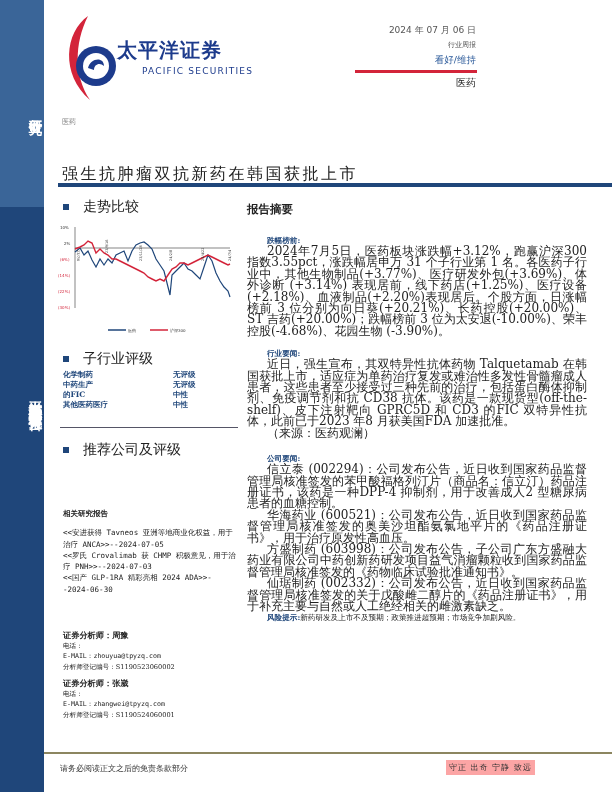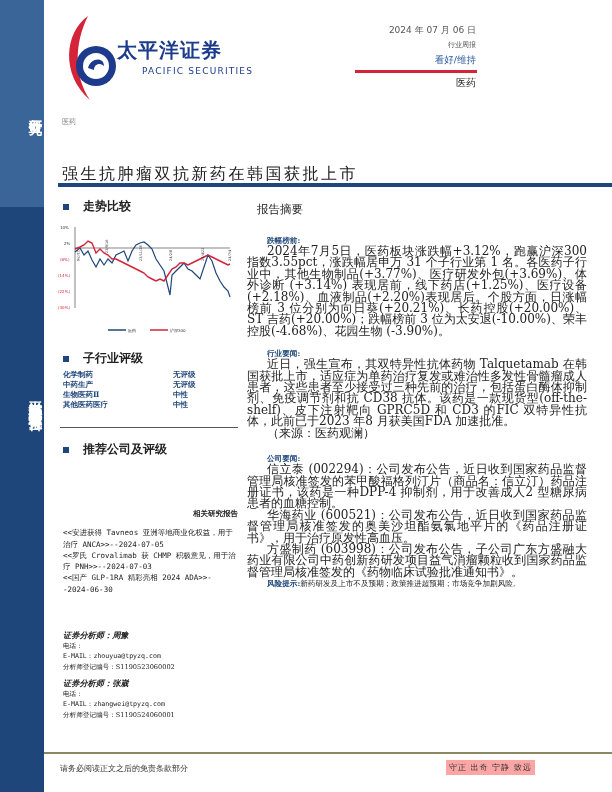--- a/index.html
+++ b/index.html
@@ -20,35 +20,35 @@
   .hdr-right { position:absolute; right:136px; top:24px; text-align:right; font-family:"DejaVu Sans",sans-serif; }
   .hdr-date { font-size:9px; color:#555; position:absolute; right:0; top:0; white-space:nowrap; }
   .hdr-type { font-size:7px; color:#555; position:absolute; right:0; top:16px; white-space:nowrap;font-family:Liberation Mono, monospace; }
   .hdr-rating { font-size:9.5px; color:#2b5a9a; position:absolute; right:0; top:30px; white-space:nowrap; }
   .red-rule { position:absolute; left:355px; top:70px; width:122px; height:3px; background:#d3243a; }
   .hdr-sector { position:absolute; right:136px; top:76px; font-family:"DejaVu Sans",sans-serif; font-size:10px; color:#222; }
   .crumb { position:absolute; left:62px; top:117px; font-size:7px; color:#888; font-family:"DejaVu Sans",sans-serif; }
   .title { position:absolute; left:62px; top:148px; font-size:16px; letter-spacing:2.5px; color:#222;margin-top:16px; }
   .blue-rule { position:absolute; left:58px; top:183px; width:554px; height:4px; background:#1f467a; }
   .sq { display:inline-block; width:6px; height:6px; background:#1f467a; margin-right:14px; vertical-align:middle; }
-  .sec-h { position:absolute; left:63px; font-size:12px; font-weight:bold; color:#222; }
+  .sec-h { position:absolute; left:63px; font-size:14px; font-weight:normal; color:#222; }
   .chart { position:absolute; left:58px; top:215px; width:180px; height:125px; }
   .sub-table { position:absolute; left:63px; top:370px; width:170px; font-size:7.5px; font-weight:bold; color:#1f467a; line-height:10px; }
   .sub-row { display:flex; justify-content:space-between; }
   .sub-row .n { width:85px; }
   .sub-row .r { width:60px; text-align:left; }
   .sub-rule { position:absolute; left:60px; top:427px; width:178px; height:1px; background:#556; }
   .rel { position:absolute; left:63px; top:508px; width:175px; font-size:7.5px; line-height:11.3px; color:#222; }
-  .rel-h { font-weight:bold; margin-bottom:8px; font-size:7.5px;text-align:right; }
+  .rel-h { font-weight:bold; margin-bottom:8px; font-size:7.5px; }
   .rel-item { font-family:"DejaVu Sans Mono","Liberation Mono",monospace; font-size:7.5px; }
   .analyst { position:absolute; left:63px; width:175px; font-size:6.6px; line-height:10.3px; color:#222; }
-  .analyst .nm { font-weight:bold; font-size:8.2px; line-height:12px;font-style:italic; }
+  .analyst .nm { font-weight:bold; font-size:8.2px; line-height:12px; }
   .analyst .mono { font-family:"DejaVu Sans Mono","Liberation Mono",monospace; }
   .main { position:absolute; left:247px; top:202px; width:340px; }
-  .main h2 { font-size:11.5px; font-weight:normal; margin-bottom:18px;margin-left:10px; }
+  .main h2 { font-size:11.5px; font-weight:bold; margin-bottom:18px; }
   .sub { color:#1f467a; font-weight:bold; font-size:7.6px; padding-left:20px; margin-top:11px; line-height:11px; }
   .para { font-size:12px; line-height:11.4px; text-indent:20px; text-align:justify; color:#222; }
   .risk { font-size:7.6px; line-height:11.4px; text-indent:20px; }
   .risk b { color:#1f467a; }
   .foot-rule { position:absolute; left:44px; top:752px; width:568px; height:2px; background:#8c8660; }
   .foot-l { position:absolute; left:60px; top:763px; font-size:8px; color:#333; }
   .foot-r { position:absolute; left:446px; top:760px; font-size:8px; color:#333; background:#fca5a5; padding:2px 3px; letter-spacing:1px; }
 </style>
 </head>
 <body>
@@ -119,21 +119,21 @@
 <div class="sub-table">
   <div class="sub-row">
       <span class="n">化学制药</span>
       <span class="r">无评级</span>
     </div>
   <div class="sub-row">
       <span class="n">中药生产</span>
       <span class="r">无评级</span>
     </div>
   <div class="sub-row">
-      <span class="n">生物医药Ⅱ</span>
+      <span class="n">的FIC</span>
       <span class="r">中性</span>
     </div>
   <div class="sub-row">
       <span class="n" style="width:55px">其他医药医疗</span>
       <span class="r">中性</span>
     </div>
 </div>
 <div class="sub-rule"></div>
 
 <div class="sec-h" style="top:441px">
@@ -167,20 +167,21 @@
   <div class="para">2024年7月5日，医药板块涨跌幅+3.12%，跑赢沪深300指数3.55pct，涨跌幅居申万 31 个子行业第 1 名。各医药子行业中，其他生物制品(+3.77%)、医疗研发外包(+3.69%)、体外诊断 (+3.14%) 表现居前，线下药店(+1.25%)、医疗设备(+2.18%)、血液制品(+2.20%)表现居后。个股方面，日涨幅榜前 3 位分别为向日葵(+20.21%)、长药控股(+20.00%)、ST 吉药(+20.00%)；跌幅榜前 3 位为太安退(-10.00%)、荣丰控股(-4.68%)、花园生物 (-3.90%)。</div>
 
   <div class="sub">行业要闻:</div>
   <div class="para">近日，强生宣布，其双特异性抗体药物 Talquetamab 在韩国获批上市，适应症为单药治疗复发或难治性多发性骨髓瘤成人患者，这些患者至少接受过三种先前的治疗，包括蛋白酶体抑制剂、免疫调节剂和抗 CD38 抗体。该药是一款现货型(off-the-shelf)、皮下注射靶向 GPRC5D 和 CD3 的FIC 双特异性抗体，此前已于2023 年8 月获美国FDA 加速批准。</div>
   <div class="para">（来源：医药观澜）</div>
 
   <div class="sub" style="margin-top:14px">公司要闻:</div>
   <div class="para">信立泰 (002294)：公司发布公告，近日收到国家药品监督管理局核准签发的苯甲酸福格列汀片（商品名：信立汀）药品注册证书，该药是一种DPP-4 抑制剂，用于改善成人2 型糖尿病患者的血糖控制。</div>
   <div class="para">华海药业 (600521)：公司发布公告，近日收到国家药品监督管理局核准签发的奥美沙坦酯氨氯地平片的《药品注册证书》，用于治疗原发性高血压。</div>
   <div class="para">方盛制药 (603998)：公司发布公告，子公司广东方盛融大药业有限公司中药创新药研发项目益气消瘤颗粒收到国家药品监督管理局核准签发的《药物临床试验批准通知书》。</div>
+  <div class="para">仙琚制药 (002332)：公司发布公告，近日收到国家药品监督管理局核准签发的关于戊酸雌二醇片的《药品注册证书》，用于补充主要与自然或人工绝经相关的雌激素缺乏。</div>
 
   <div class="risk">
     <b>风险提示:</b><span>新药研发及上市不及预期；政策推进超预期；市场竞争加剧风险。</span>
   </div>
 </div>
 
 <div class="foot-rule"></div>
 <div class="foot-l">请务必阅读正文之后的免责条款部分</div>
 <div class="foot-r">守正 出奇 宁静 致远</div>
 

